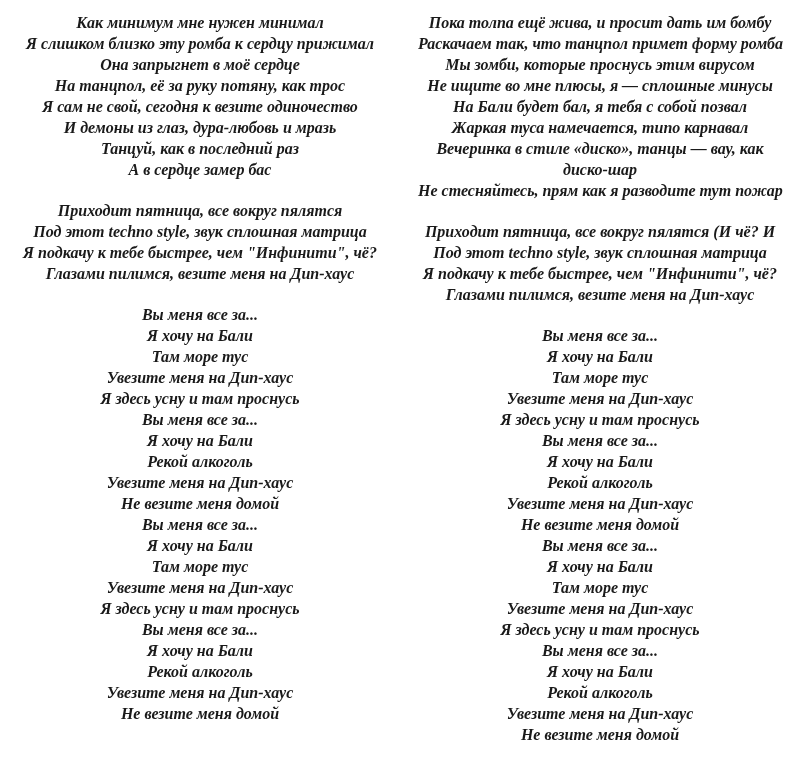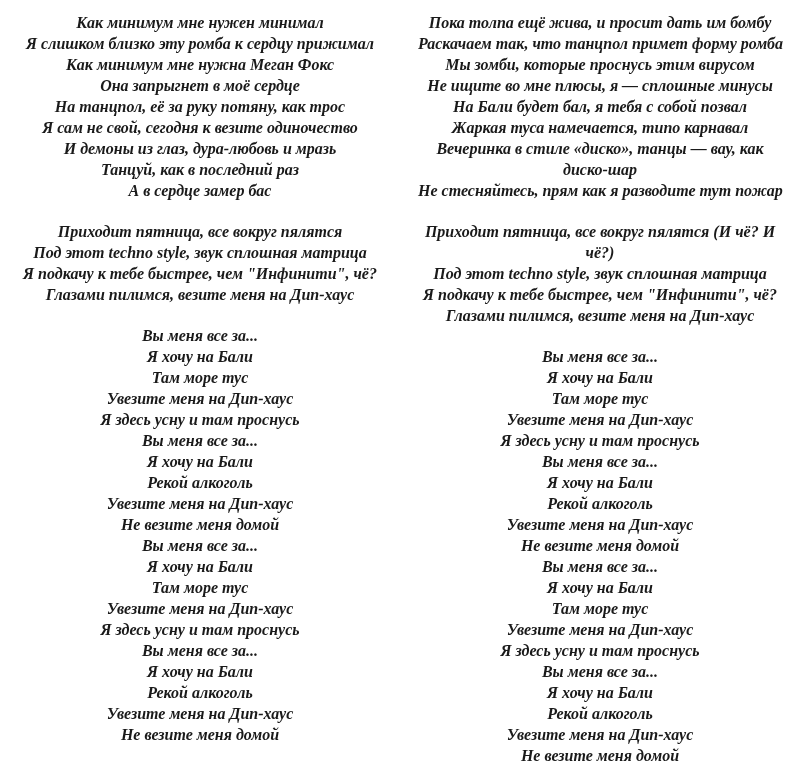--- a/index.html
+++ b/index.html
@@ -38,21 +38,20 @@
   }
 </style>
 </head>
 <body>
 
 <div class="page">
   <div class="column">
       <div class="stanza">
         <div class="lyric-line">Как минимум мне нужен минимал</div>
         <div class="lyric-line">Я слишком близко эту ромба к сердцу прижимал</div>
-        <div class="lyric-line">Как минимум мне нужна Меган Фокс</div>
         <div class="lyric-line">Она запрыгнет в моё сердце</div>
         <div class="lyric-line">На танцпол, её за руку потяну, как трос</div>
         <div class="lyric-line">Я сам не свой, сегодня к везите одиночество</div>
         <div class="lyric-line">И демоны из глаз, дура-любовь и мразь</div>
         <div class="lyric-line">Танцуй, как в последний раз</div>
         <div class="lyric-line">А в сердце замер бас</div>
       </div>
       <div class="stanza">
         <div class="lyric-line">Приходит пятница, все вокруг пялятся</div>
         <div class="lyric-line">Под этот techno style, звук сплошная матрица</div>
@@ -89,21 +88,20 @@
         <div class="lyric-line">Мы зомби, которые проснусь этим вирусом</div>
         <div class="lyric-line">Не ищите во мне плюсы, я — сплошные минусы</div>
         <div class="lyric-line">На Бали будет бал, я тебя с собой позвал</div>
         <div class="lyric-line">Жаркая туса намечается, типо карнавал</div>
         <div class="lyric-line">Вечеринка в стиле «диско», танцы — вау, как</div>
         <div class="lyric-line">диско-шар</div>
         <div class="lyric-line">Не стесняйтесь, прям как я разводите тут пожар</div>
       </div>
       <div class="stanza">
         <div class="lyric-line">Приходит пятница, все вокруг пялятся (И чё? И</div>
-        <div class="lyric-line">чё?)</div>
         <div class="lyric-line">Под этот techno style, звук сплошная матрица</div>
         <div class="lyric-line">Я подкачу к тебе быстрее, чем "Инфинити", чё?</div>
         <div class="lyric-line">Глазами пилимся, везите меня на Дип-хаус</div>
       </div>
       <div class="stanza">
         <div class="lyric-line">Вы меня все за...</div>
         <div class="lyric-line">Я хочу на Бали</div>
         <div class="lyric-line">Там море тус</div>
         <div class="lyric-line">Увезите меня на Дип-хаус</div>
         <div class="lyric-line">Я здесь усну и там проснусь</div>

